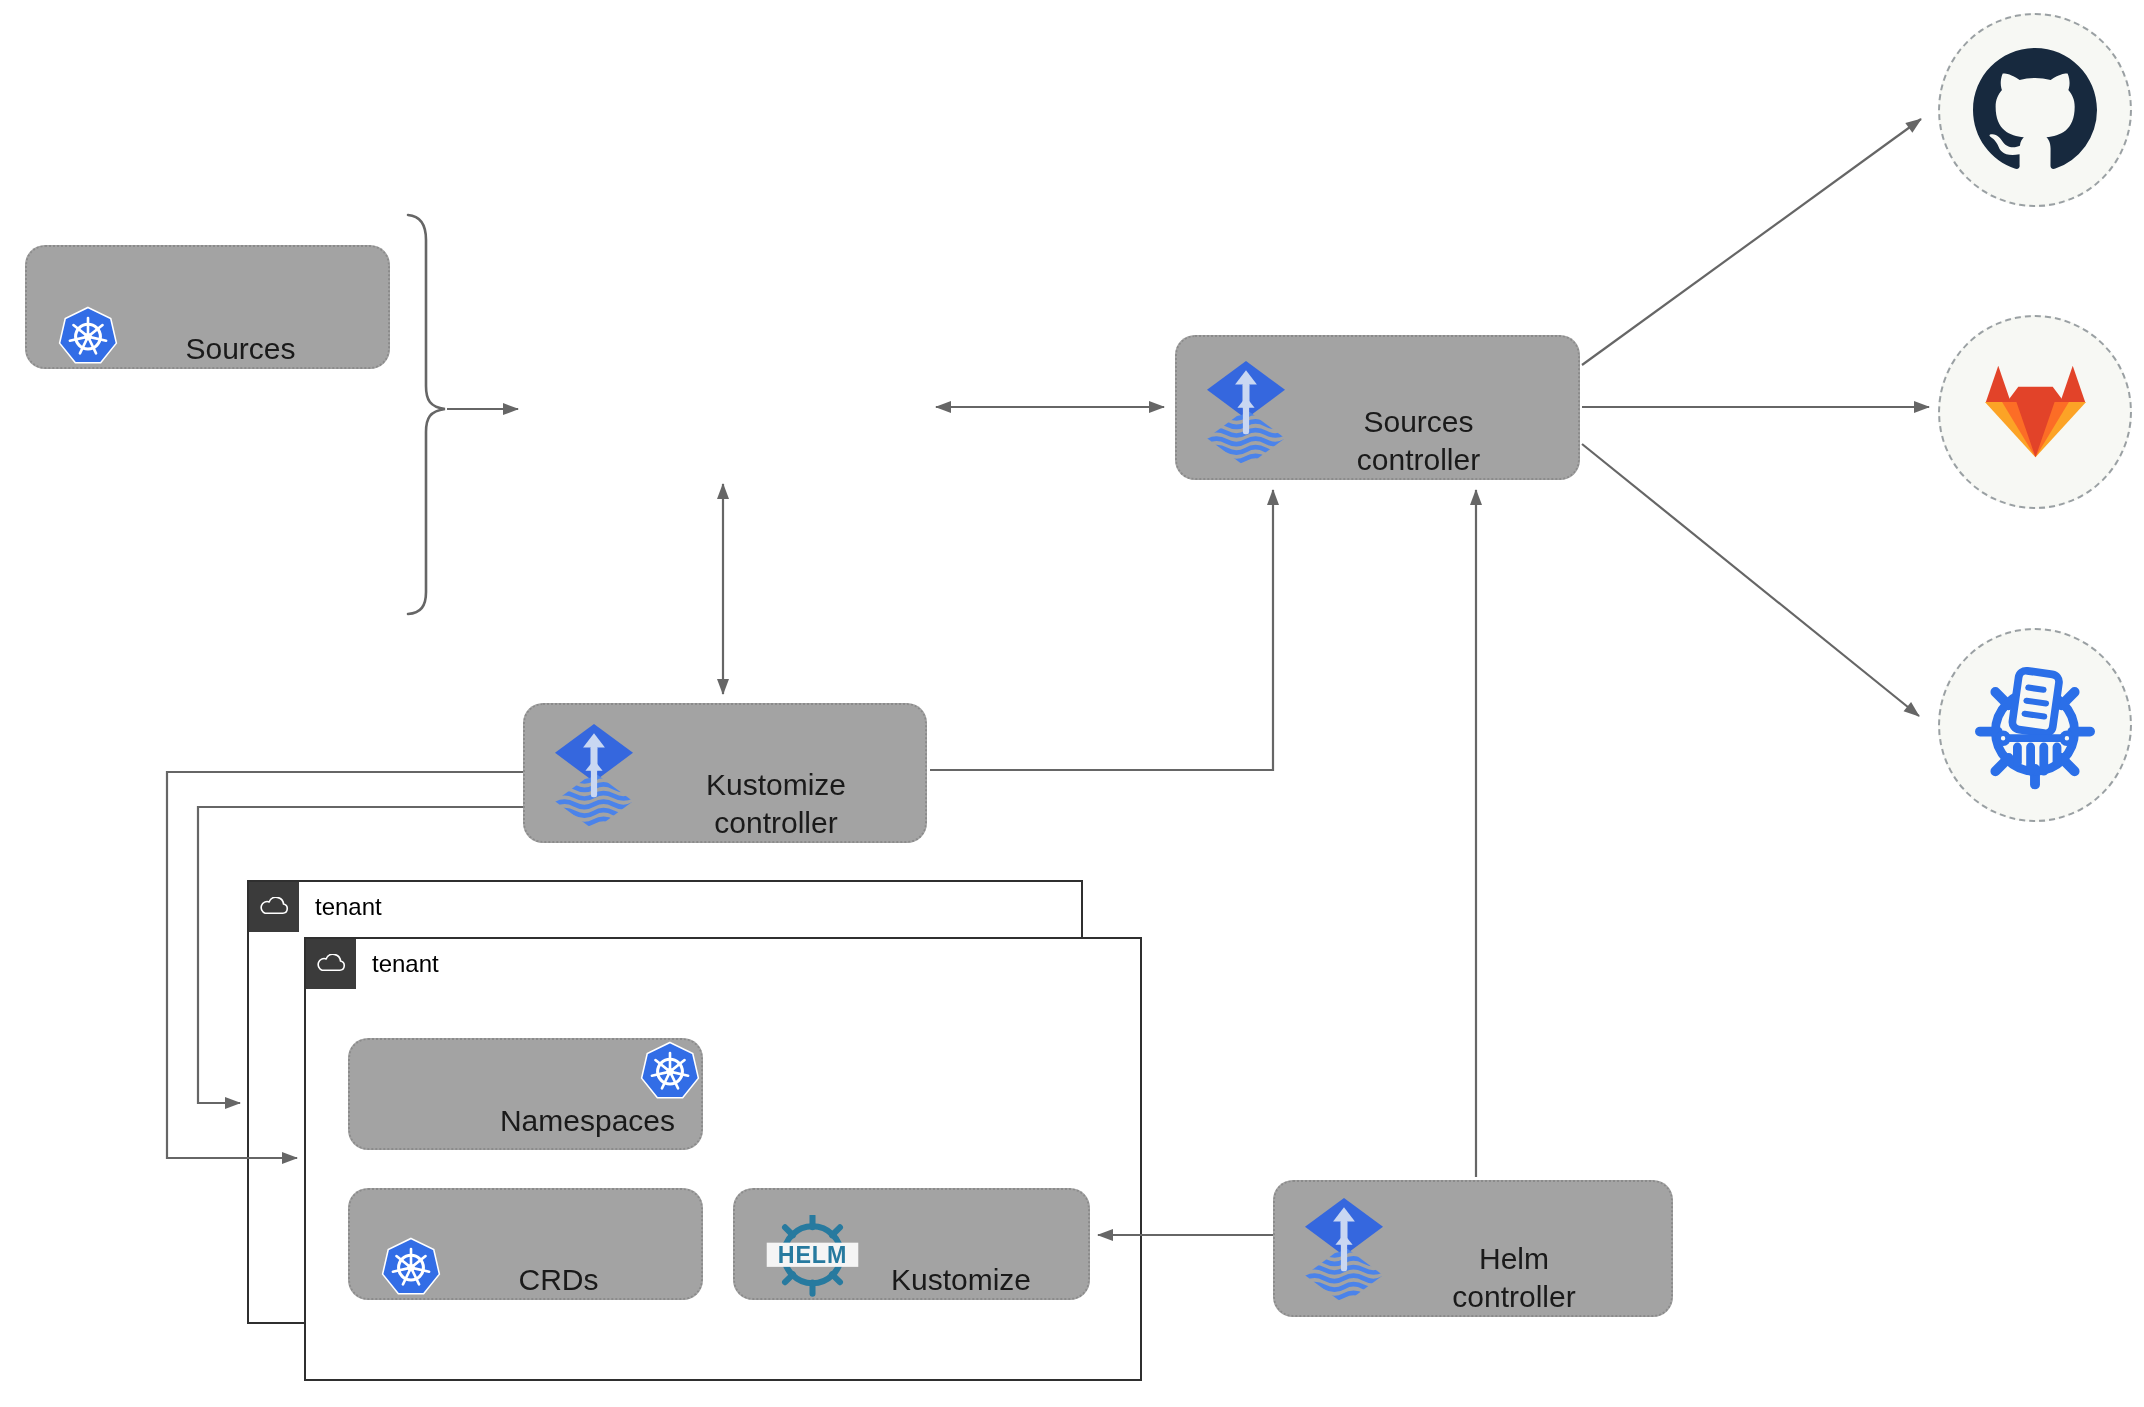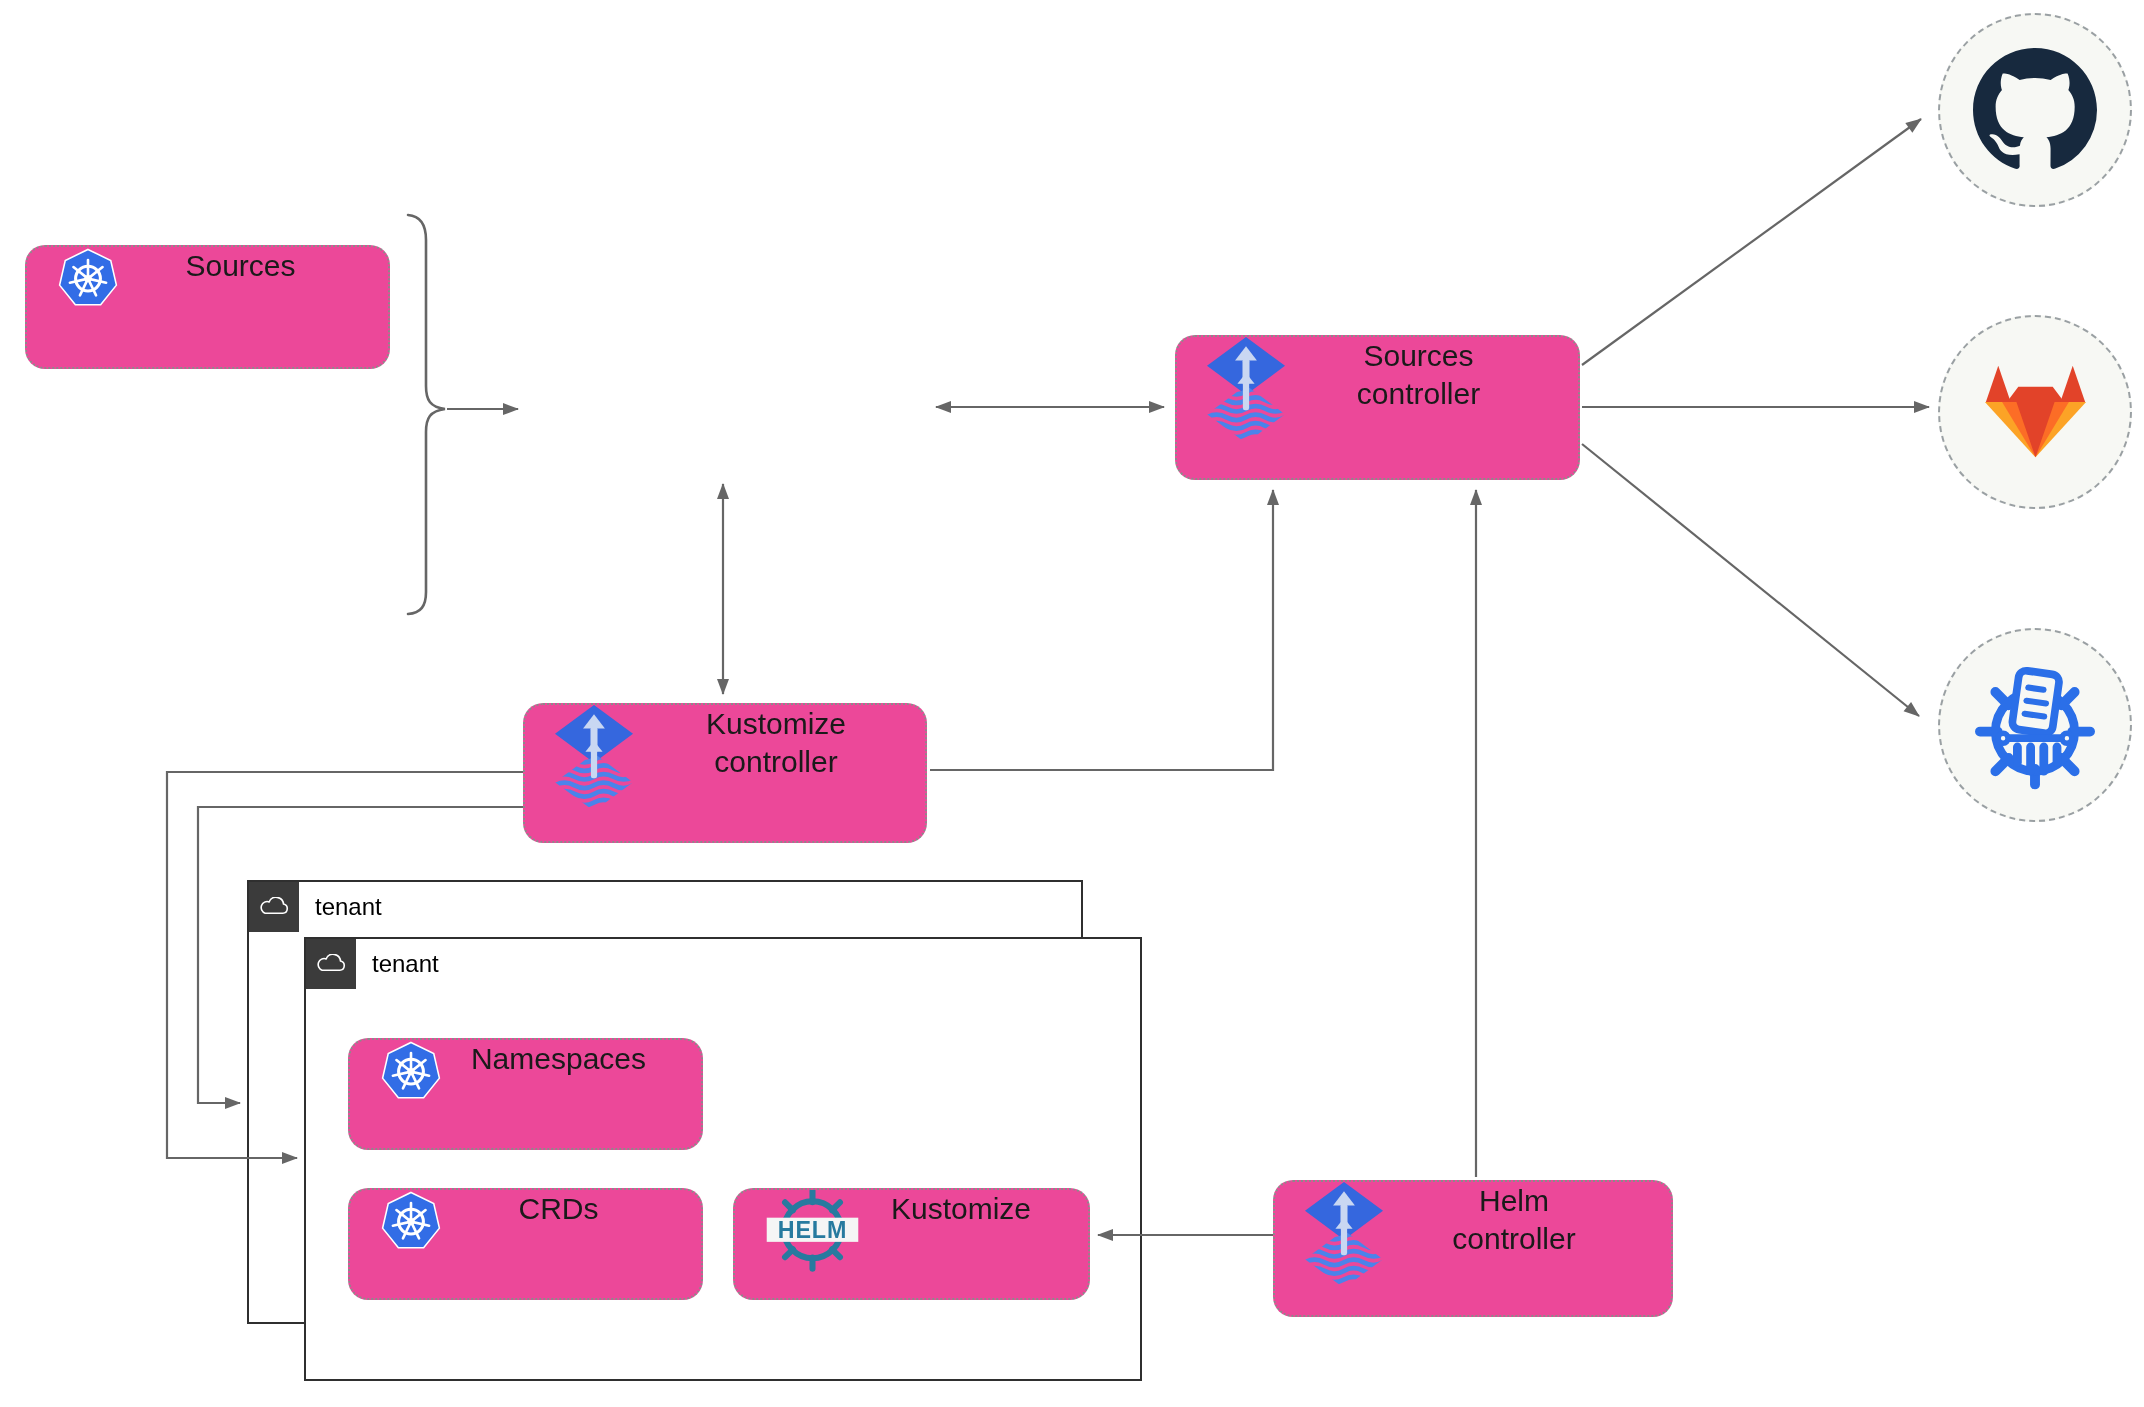--- a/index.html
+++ b/index.html
@@ -1,31 +1,31 @@
 <!DOCTYPE html>
 <html><head>
 <meta charset="utf-8">
 <style>
   html,body{margin:0;padding:0;background:#ffffff;font-family:"Liberation Sans",sans-serif;}
   .canvas{position:relative;width:2144px;height:1407px;background:#ffffff;overflow:hidden;}
 
   
-  .node{position:absolute;display:flex;align-items:flex-start;box-sizing:border-box;
-        background:#ec4899;border:2px dotted #8b8b8b;border-radius:20px;padding-left:30px;}
+  .node{position:absolute;display:flex;align-items:flex-end;box-sizing:border-box;
+        background:#a3a3a3;border:2px dotted #8b8b8b;border-radius:20px;padding-left:30px;}
   .node .nicon{flex:0 0 auto;display:flex;align-items:center;justify-content:center;}
   .node .nlabel{flex:1;text-align:center;font-size:30px;color:#1a1a1a;padding-right:26px;
         white-space:pre-line;line-height:1.25;}
 
   #n-sources{left:25px;top:245px;width:365px;height:124px;}
   #n-kustomizations{left:25px;top:453px;width:365px;height:128px;}
   #n-api{left:528px;top:335px;width:398px;height:142px;}
   #n-source-ctrl{left:1175px;top:335px;width:405px;height:145px;}
   #n-kustomize-ctrl{left:523px;top:703px;width:404px;height:140px;gap:20px;}
   #n-helm-ctrl{left:1273px;top:1180px;width:400px;height:137px;}
-  #n-namespaces{left:348px;top:1038px;width:355px;height:112px;}
+  #n-namespaces{left:348px;top:1038px;width:355px;height:112px;flex-direction:column;}
   #n-rbac{left:733px;top:1038px;width:357px;height:112px;}
   #n-crds{left:348px;top:1188px;width:355px;height:112px;}
   #n-releases{left:733px;top:1188px;width:357px;height:112px;}
 
   
   .tenant{position:absolute;box-sizing:border-box;background:#ffffff;border:2px solid #2f2f2f;}
   #tenant-back{left:247px;top:880px;width:836px;height:444px;z-index:1;}
   #tenant-front{left:304px;top:937px;width:838px;height:444px;z-index:2;}
   .tenant .tab{position:absolute;left:0;top:0;width:50px;height:50px;background:#3b3b3b;
         display:flex;align-items:center;justify-content:center;}

